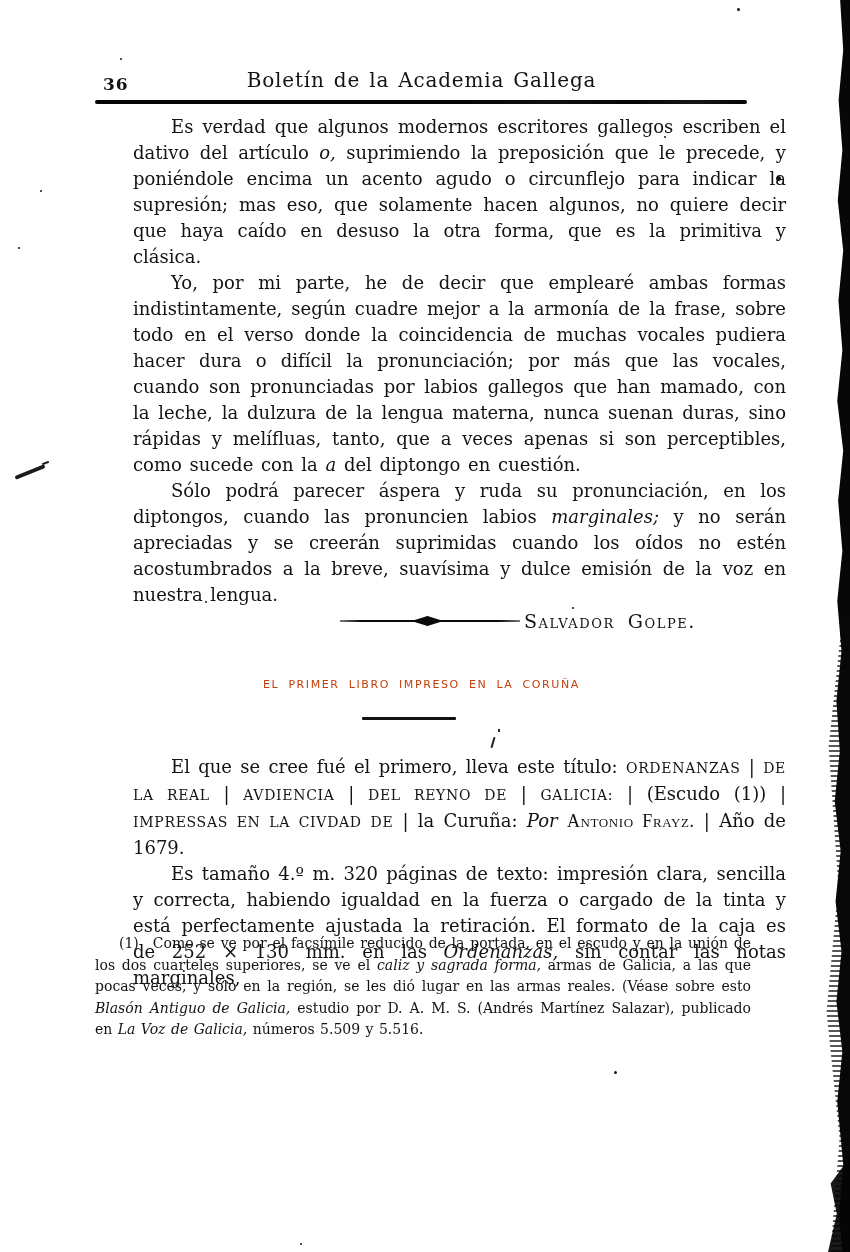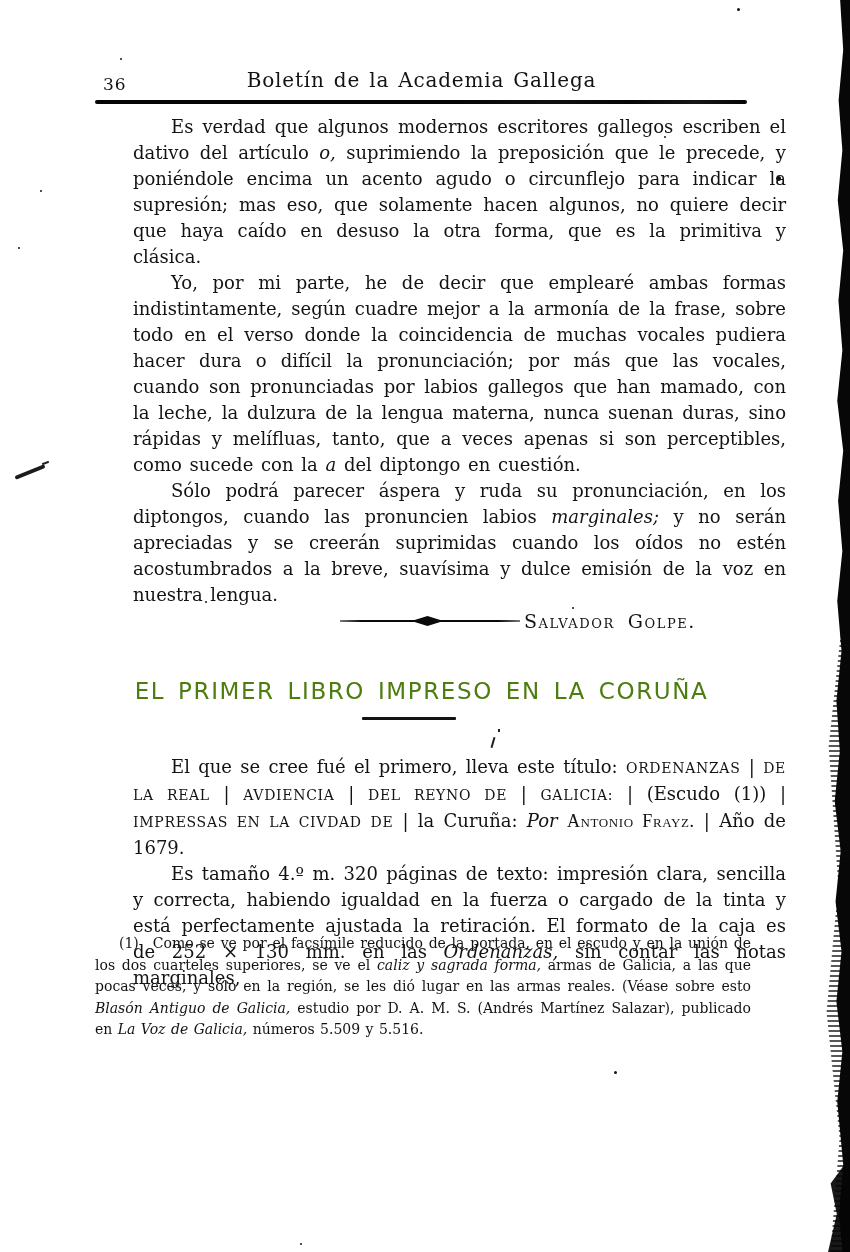--- a/index.html
+++ b/index.html
@@ -7,21 +7,21 @@
     width: 850px; height: 1252px;
     background: #ffffff;
     position: relative;
     overflow: hidden;
     font-family: "DejaVu Serif", serif;
     color: #131313;
   }
   
   .page-num {
     position: absolute; left: 103px; top: 74px;
-    font-size: 17px; letter-spacing: 1px;
+    font-size: 17px; letter-spacing: 1px; font-weight: bold;
   }
   .header-title {
     position: absolute; left: 95px; top: 68px; width: 653px;
     text-align: center; font-size: 20px; font-weight: normal;
     letter-spacing: 0.8px; word-spacing: 2px;
   }
   .header-rule {
     position: absolute; left: 95px; top: 100px; width: 652px; height: 4px;
     background: linear-gradient(90deg,#050505 0 55%, #101010 70%, #050505 82%, #161616 92%, #050505 100%);
     border-radius: 2px;
@@ -54,22 +54,22 @@
     position: absolute; top: 3px; left: 50%; width: 32px; height: 10px;
     transform: translateX(-58%);
     background: #0a0a0a;
     clip-path: polygon(0 50%, 50% 0, 100% 50%, 50% 100%);
   }
   
   .section-heading {
     position: absolute; top: 678px; left: 95px; width: 653px;
     text-align: center;
     font-family: "DejaVu Sans", sans-serif;
-    font-size: 23px; letter-spacing: 1.6px; word-spacing: 4px;
-    color: #4d7c0f;
+    font-size: 11px; letter-spacing: 1.6px; word-spacing: 4px;
+    color: #c2410c;
   }
   .heading-rule {
     position: absolute; top: 717px; left: 362px; width: 94px; height: 3px;
     background: #121212; border-radius: 1px;
   }
   
   .footnote {
     position: absolute; left: 95px; top: 933px; width: 656px;
     font-size: 14px; line-height: 21.5px;
     text-align: justify; word-spacing: 1px;

